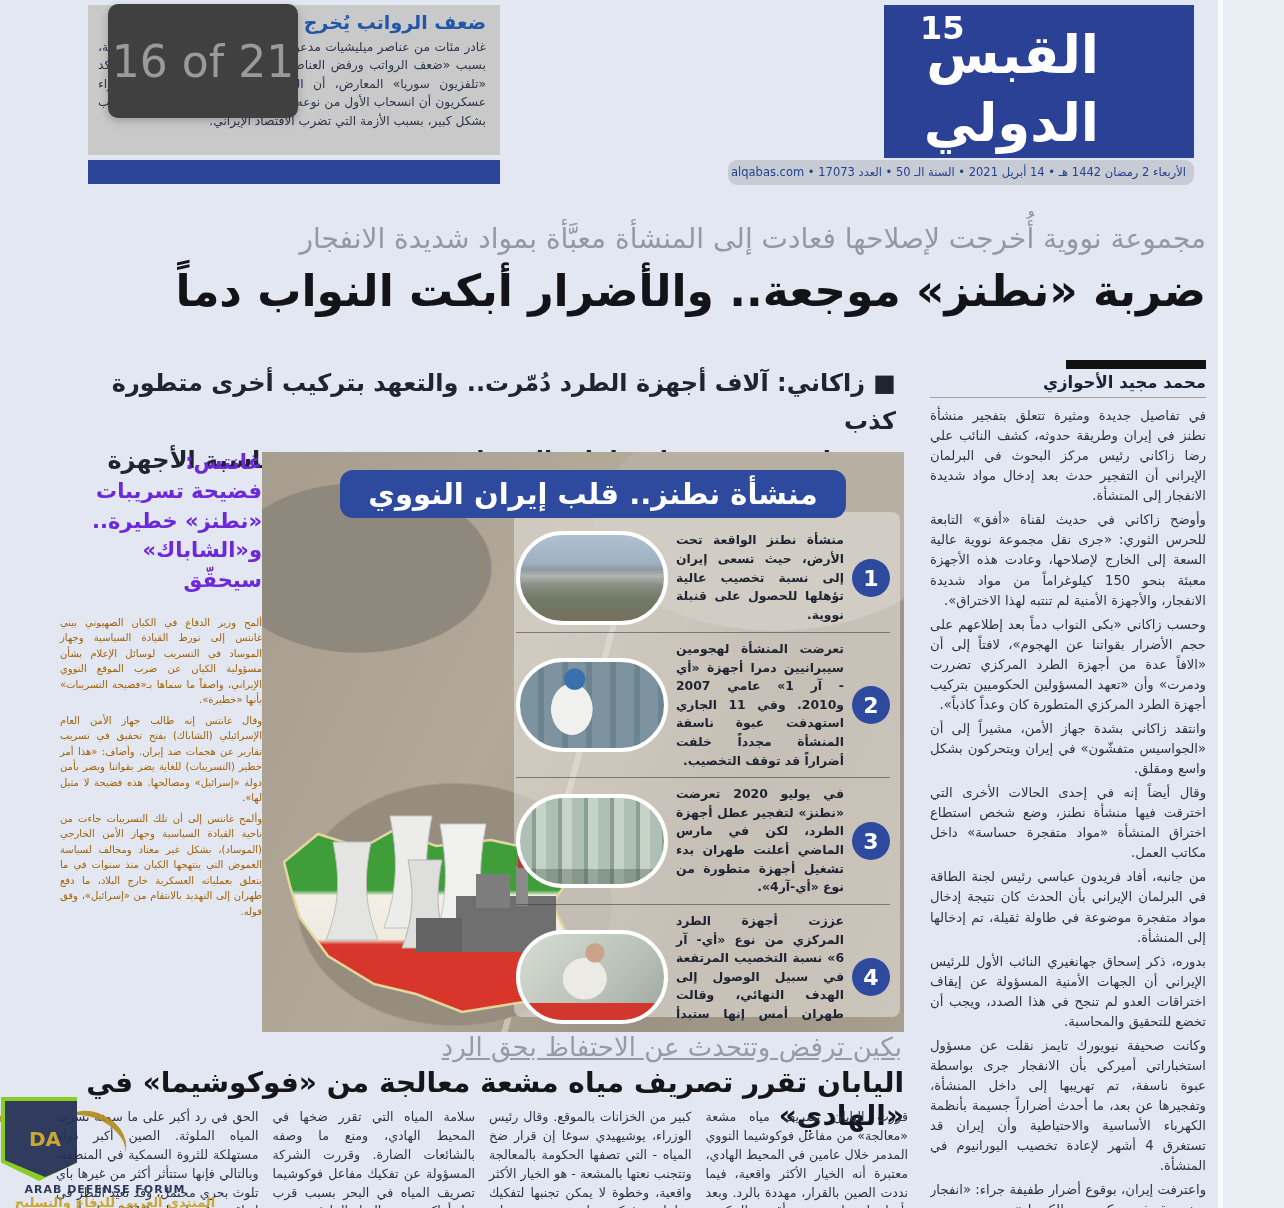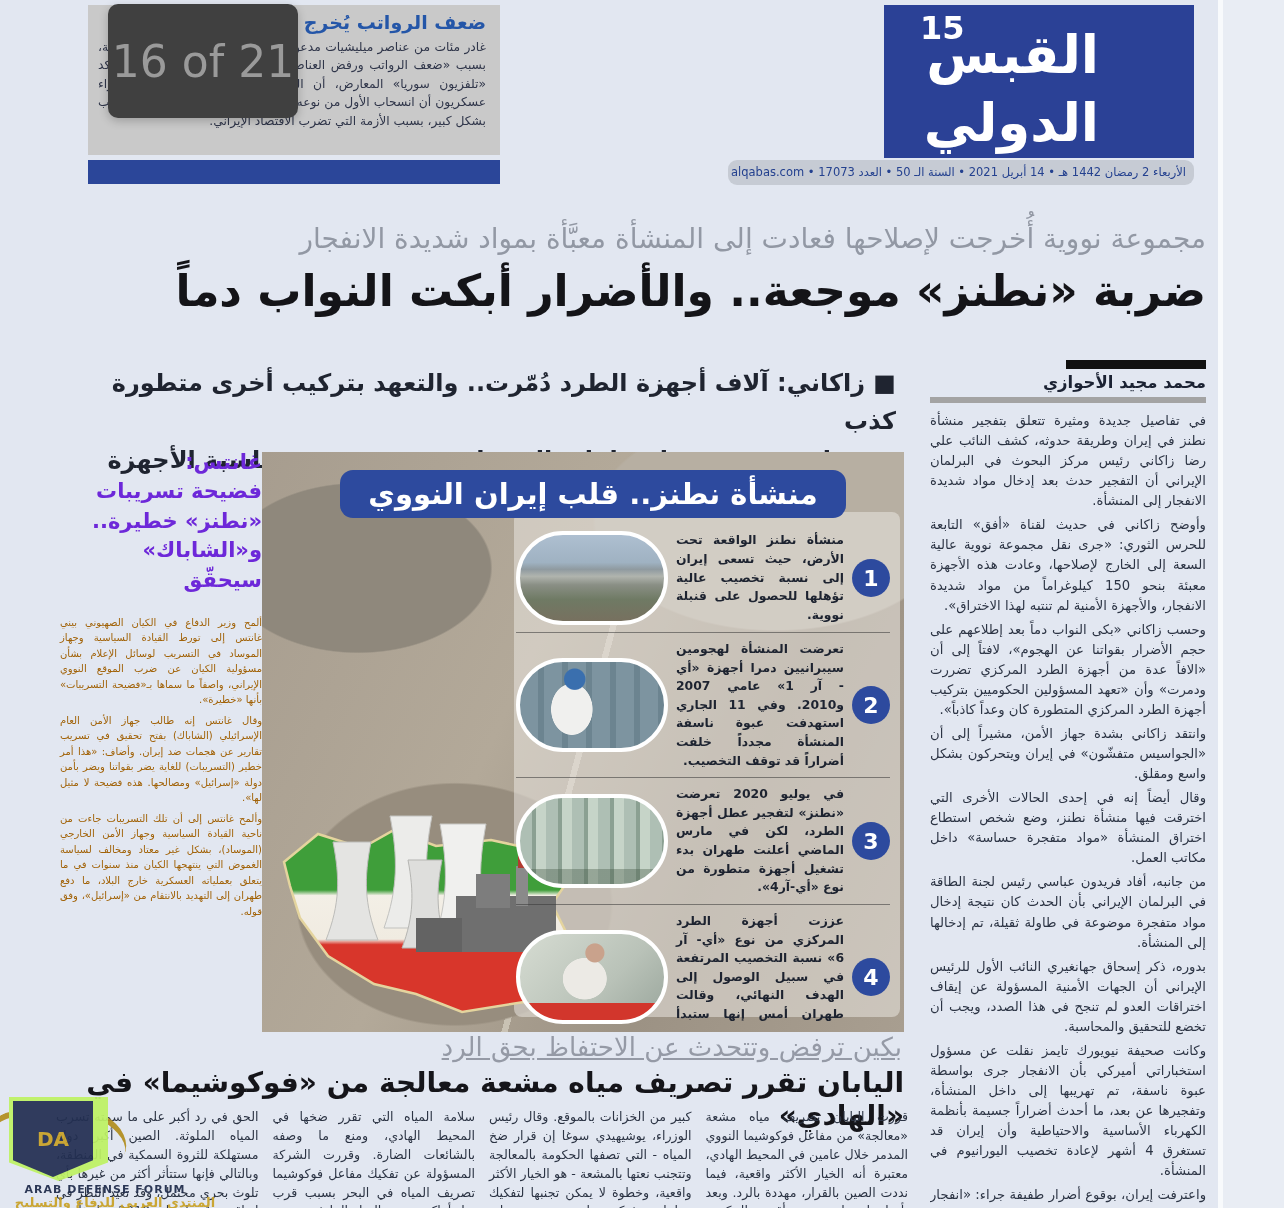--- a/index.html
+++ b/index.html
@@ -21,21 +21,21 @@
   .page-edge-zone{left:1223px;top:0;width:61px;height:1208px;background:#e9edf4;}
 
   
   .kicker{left:84px;top:222px;width:1122px;text-align:right;color:#9298a4;font-size:28px;font-weight:500;}
   .main-headline{left:84px;top:266px;width:1122px;text-align:right;color:#141418;font-size:44px;font-weight:900;line-height:1.15;letter-spacing:-1px;}
   .bullets{left:84px;top:364px;width:812px;text-align:right;color:#1f2430;font-size:24px;font-weight:bold;line-height:1.6;}
 
   
   .right-col{left:930px;top:360px;width:276px;height:848px;overflow:hidden;}
   .byline-bar{width:140px;height:9px;background:#111;margin:0 0 4px auto;margin-right:0;}
-  .byline-wrap{border-bottom:6px solid #a3a3a3;padding-bottom:5px;margin-bottom:8px;}
+  .byline-wrap{border-bottom:1px solid #a3a3a3;padding-bottom:5px;margin-bottom:8px;}
   .byline{font-size:16.5px;font-weight:bold;color:#1b2233;text-align:right;}
   .right-col p{margin:0 0 4px 0;font-size:13.2px;line-height:1.52;color:#2c3444;text-align:justify;}
 
   
   .gantz-col{left:58px;top:448px;width:204px;}
   .gantz-head{color:#6d28d9;font-size:21px;font-weight:bold;line-height:1.4;text-align:right;}
   .gantz-col p{margin:0 0 5px 2px;font-size:10px;line-height:1.55;color:#a16207;text-align:justify;}
   .gantz-body{margin-top:20px;}
 
   
@@ -72,21 +72,21 @@
   .map-wrap{position:absolute;left:4px;top:348px;width:330px;height:228px;}
 
   
   .japan-kicker{left:60px;top:1032px;width:842px;text-align:right;color:#959aa6;font-size:26px;text-decoration:underline;}
   .japan-headline{left:56px;top:1066px;width:848px;text-align:right;color:#15151a;font-size:28px;font-weight:900;letter-spacing:-0.5px;}
   .japan-cols{left:56px;top:1108px;width:852px;height:100px;display:flex;gap:14px;overflow:hidden;}
   .japan-col{flex:1 1 0;font-size:12.6px;line-height:1.5;color:#2c3444;text-align:justify;}
 
   
   .watermark{left:0;top:1095px;width:240px;height:113px;opacity:.93;z-index:40;pointer-events:none;}
-  .shield-outer{position:absolute;left:9px;top:2px;width:99px;height:84px;background:#bef264;clip-path:polygon(50% 100%,0 78%,0 0,100% 0,100% 78%);}
+  .shield-outer{position:absolute;left:1px;top:2px;width:76px;height:84px;background:#84cc16;clip-path:polygon(50% 100%,0 78%,0 0,100% 0,100% 78%);}
   .shield-inner{position:absolute;left:4px;top:4px;width:80px;height:76px;background:#232f52;clip-path:polygon(50% 100%,0 78%,0 0,100% 0,100% 78%);display:flex;align-items:center;justify-content:center;color:#c9a227;font-weight:bold;font-size:20px;direction:ltr;}
   .wing{position:absolute;width:70px;height:46px;border:0 solid #b28e1f;border-top-width:6px;border-radius:50%;}
   .wing.l{left:-24px;top:18px;transform:rotate(-28deg);}
   .wing.r{left:58px;top:18px;transform:rotate(28deg);}
   .wm-latin{position:absolute;left:0;top:88px;width:210px;text-align:center;color:#1e2a4a;font-size:11px;font-weight:bold;letter-spacing:1px;direction:ltr;}
   .wm-arabic{position:absolute;left:0;top:100px;width:230px;text-align:center;color:#c9a227;font-size:13px;font-weight:bold;}
 </style>
 </head>
 <body>
 

